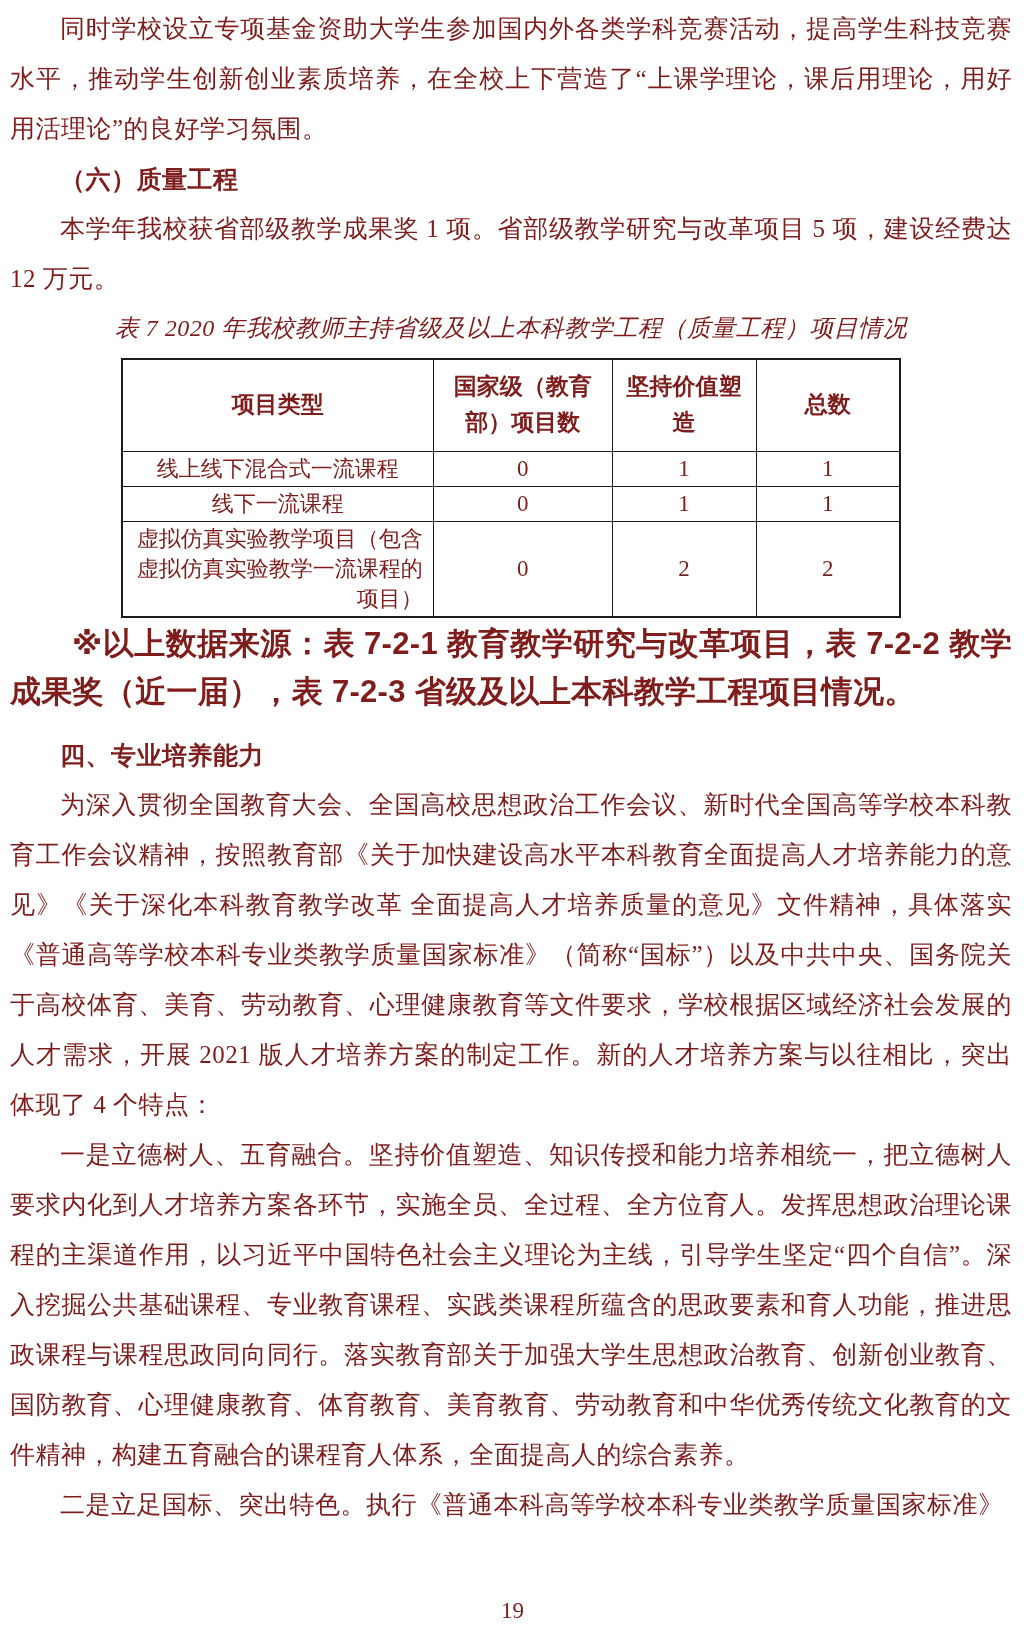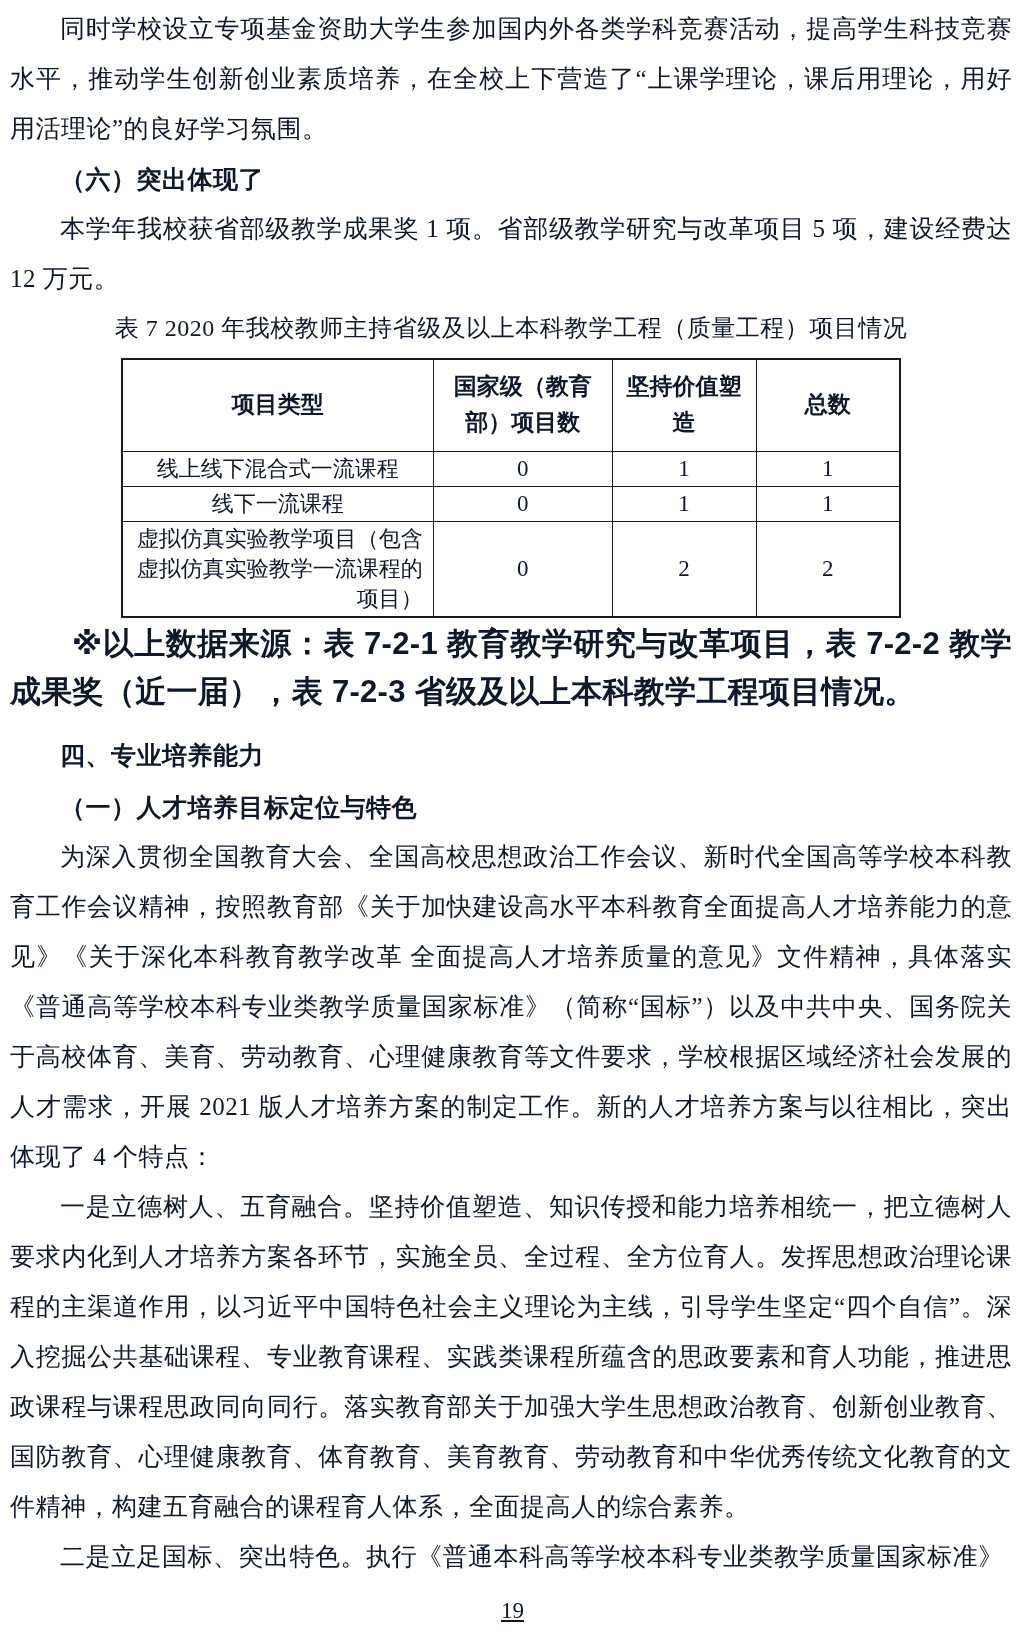--- a/index.html
+++ b/index.html
@@ -3,21 +3,21 @@
 <meta charset="utf-8">
 <style>
   * { box-sizing: border-box; }
   html, body { margin: 0; padding: 0; background: #e8e8e8; }
   .page {
     position: relative;
     width: 1024px;
     height: 1631px;
     margin: 0 auto;
     background: #ffffff;
-    color: #0f172a;
+    color: #7f1d1d;
     font-family: "Liberation Serif", "DejaVu Serif", serif;
     padding: 4px 12px 0 10px;
     overflow: hidden;
   }
   p.body {
     margin: 0;
     font-size: 25px;
     line-height: 50px;
     text-align: justify;
     text-indent: 2em;
@@ -31,20 +31,21 @@
     line-height: 50px;
     text-indent: 2em;
     letter-spacing: 0.5px;
   }
   .tbl-caption {
     margin: 2px 0 0 0;
     font-size: 24px;
     line-height: 44px;
     text-align: center;
     letter-spacing: 0.5px;
+    font-style: italic;
   }
   table.tbl7 {
     width: 780px;
     margin: 8px auto 0 auto;
     border-collapse: collapse;
     table-layout: fixed;
     border: 2.5px solid #1a1a1a;
   }
   table.tbl7 th, table.tbl7 td {
     border: 1.6px solid #1a1a1a;
@@ -81,31 +82,30 @@
   }
   .hd.sec-four  { margin-top: 14px; }
   .hd.sec-one   { margin-top: 2px; }
   .hd.sec-plan  { margin-top: 2px; text-indent: 1.8em; }
   .pageno {
     position: absolute;
     left: 1px; right: 0; bottom: 6px;
     text-align: center;
     font-size: 23px;
     line-height: 28px;
-    text-decoration: underline;
   }
 </style>
 </head>
 <body>
 
 <div class="page">
 
   <p class="body">同时学校设立专项基金资助大学生参加国内外各类学科竞赛活动，提高学生科技竞赛水平，推动学生创新创业素质培养，在全校上下营造了“上课学理论，课后用理论，用好用活理论”的良好学习氛围。</p>
 
-  <p class="hd sec-six">（六）突出体现了</p>
+  <p class="hd sec-six">（六）质量工程</p>
 
   <p class="body">本学年我校获省部级教学成果奖 1 项。省部级教学研究与改革项目 5 项，建设经费达 12 万元。</p>
 
   <p class="tbl-caption">表 7  2020 年我校教师主持省级及以上本科教学工程（质量工程）项目情况</p>
 
   <table class="tbl7">
     <colgroup>
       <col class="col-type">
         <col class="col-nat">
         <col class="col-prov">
@@ -138,21 +138,20 @@
         <td class="num">2</td>
         <td class="num">2</td>
       </tr>
     </tbody>
   </table>
 
   <p class="note">※以上数据来源：表 7-2-1 教育教学研究与改革项目，表 7-2-2 教学成果奖（近一届），表 7-2-3 省级及以上本科教学工程项目情况。</p>
 
   <p class="hd sec-four">四、专业培养能力</p>
 
-  <p class="hd sec-one">（一）人才培养目标定位与特色</p>
 
 
   <p class="body">为深入贯彻全国教育大会、全国高校思想政治工作会议、新时代全国高等学校本科教育工作会议精神，按照教育部《关于加快建设高水平本科教育全面提高人才培养能力的意见》《关于深化本科教育教学改革 全面提高人才培养质量的意见》文件精神，具体落实《普通高等学校本科专业类教学质量国家标准》（简称“国标”）以及中共中央、国务院关于高校体育、美育、劳动教育、心理健康教育等文件要求，学校根据区域经济社会发展的人才需求，开展 2021 版人才培养方案的制定工作。新的人才培养方案与以往相比，突出体现了 4 个特点：</p>
 
   <p class="body">一是立德树人、五育融合。坚持价值塑造、知识传授和能力培养相统一，把立德树人要求内化到人才培养方案各环节，实施全员、全过程、全方位育人。发挥思想政治理论课程的主渠道作用，以习近平中国特色社会主义理论为主线，引导学生坚定“四个自信”。深入挖掘公共基础课程、专业教育课程、实践类课程所蕴含的思政要素和育人功能，推进思政课程与课程思政同向同行。落实教育部关于加强大学生思想政治教育、创新创业教育、国防教育、心理健康教育、体育教育、美育教育、劳动教育和中华优秀传统文化教育的文件精神，构建五育融合的课程育人体系，全面提高人的综合素养。</p>
 
   <p class="body">二是立足国标、突出特色。执行《普通本科高等学校本科专业类教学质量国家标准》</p>
 
   <div class="pageno">19</div>
 

